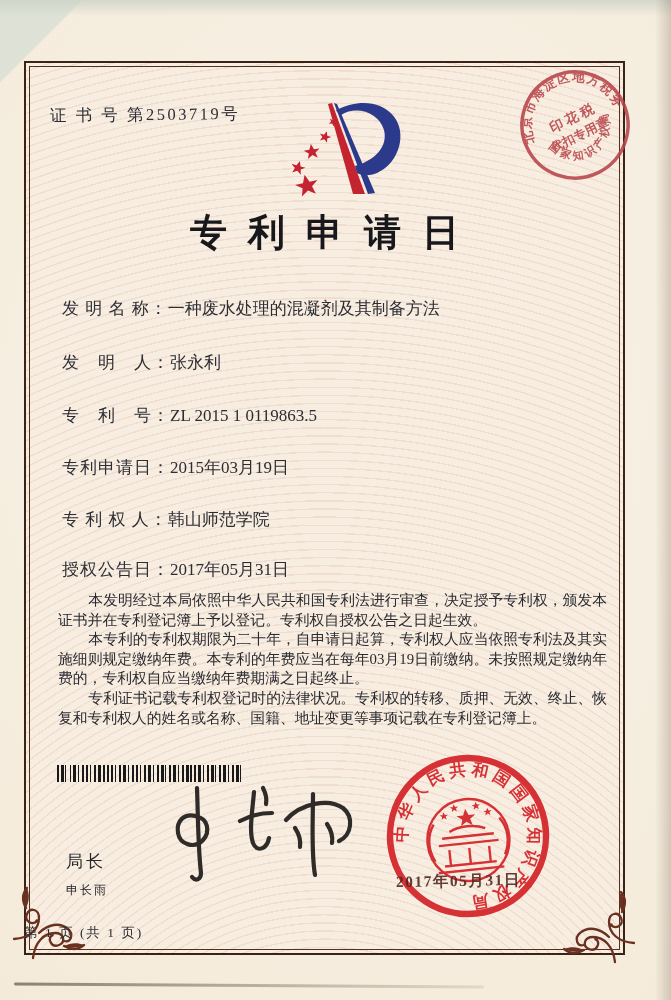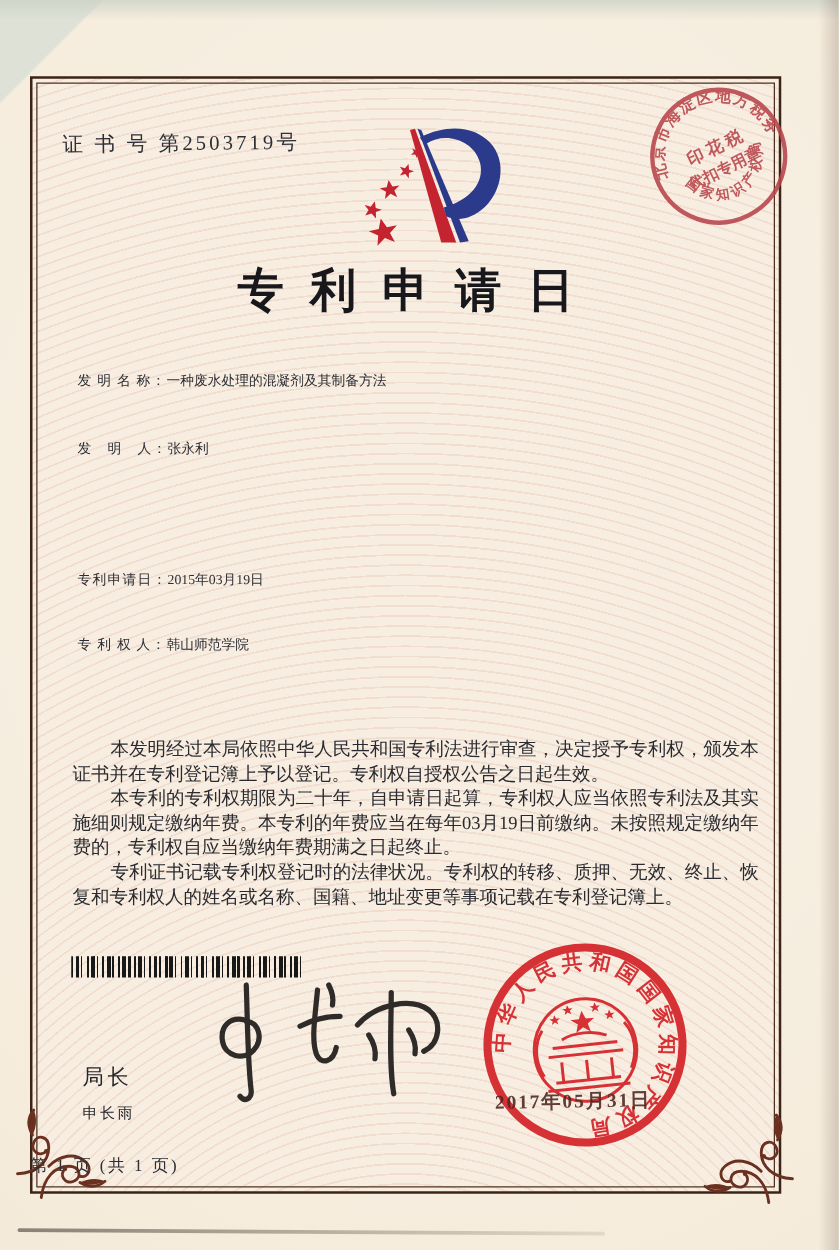--- a/index.html
+++ b/index.html
@@ -47,21 +47,21 @@
   
   .certno{
     position:absolute;left:50px;top:104px;font-size:16.5px;letter-spacing:2.5px;
     color:#2d2d36;transform:rotate(-0.6deg);white-space:nowrap;
   }
   .title{
     position:absolute;left:24px;top:208px;width:601px;text-align:center;
     font-size:37px;font-weight:bold;letter-spacing:21px;text-indent:21px;color:#17171c;
   }
   .field{
-    position:absolute;left:62px;font-size:11px;color:#2d2d34;white-space:nowrap;
+    position:absolute;left:62px;font-size:17px;color:#2d2d34;white-space:nowrap;
   }
   .field .lab{letter-spacing:1px;}
   .f0{top:297px;} .f1{top:351px;font-family:Liberation Serif, serif;} .f2{top:404px;} .f3{top:456px;} .f4{top:508px;} .f5{top:558px;}
   .body-text{
     position:absolute;left:58px;top:591px;width:549px;
     font-size:14.8px;line-height:19.6px;color:#2a2a30;text-align:justify;
   }
   .body-text p{margin:0;text-indent:2.05em;}
   .barcode{
     position:absolute;left:57px;top:765px;width:187px;height:17px;
@@ -160,25 +160,31 @@
   </svg>
 
   <div class="title">专利申请日</div>
 
   <div class="field f0">
     <span class="lab">发 明 名 称：</span><span class="val">一种废水处理的混凝剂及其制备方法</span>
   </div>
   <div class="field f1">
     <span class="lab">发　明　人：</span><span class="val">张永利</span>
   </div>
+  <div class="field f2">
+    <span class="lab">专　利　号：</span><span class="val">ZL 2015 1 0119863.5</span>
+  </div>
   <div class="field f3">
     <span class="lab">专利申请日：</span><span class="val">2015年03月19日</span>
   </div>
   <div class="field f4">
     <span class="lab">专 利 权 人：</span><span class="val">韩山师范学院</span>
+  </div>
+  <div class="field f5">
+    <span class="lab">授权公告日：</span><span class="val">2017年05月31日</span>
   </div>
 
   <div class="body-text">
     <p>本发明经过本局依照中华人民共和国专利法进行审查，决定授予专利权，颁发本证书并在专利登记簿上予以登记。专利权自授权公告之日起生效。</p>
     <p>本专利的专利权期限为二十年，自申请日起算，专利权人应当依照专利法及其实施细则规定缴纳年费。本专利的年费应当在每年03月19日前缴纳。未按照规定缴纳年费的，专利权自应当缴纳年费期满之日起终止。</p>
     <p>专利证书记载专利权登记时的法律状况。专利权的转移、质押、无效、终止、恢复和专利权人的姓名或名称、国籍、地址变更等事项记载在专利登记簿上。</p>
   </div>
 
   <div class="barcode"></div>
 

